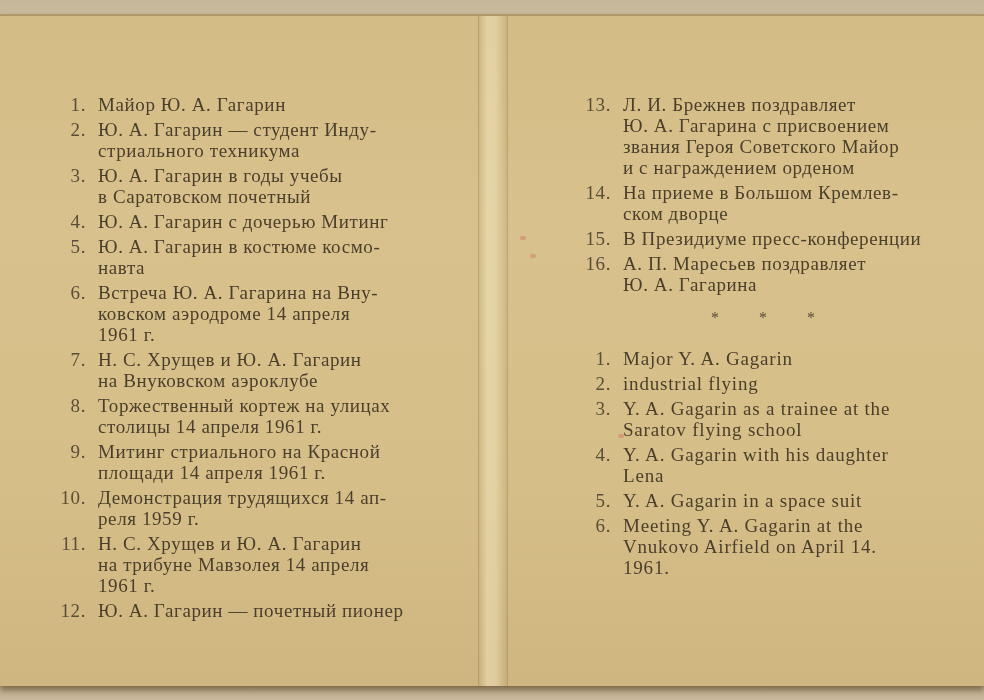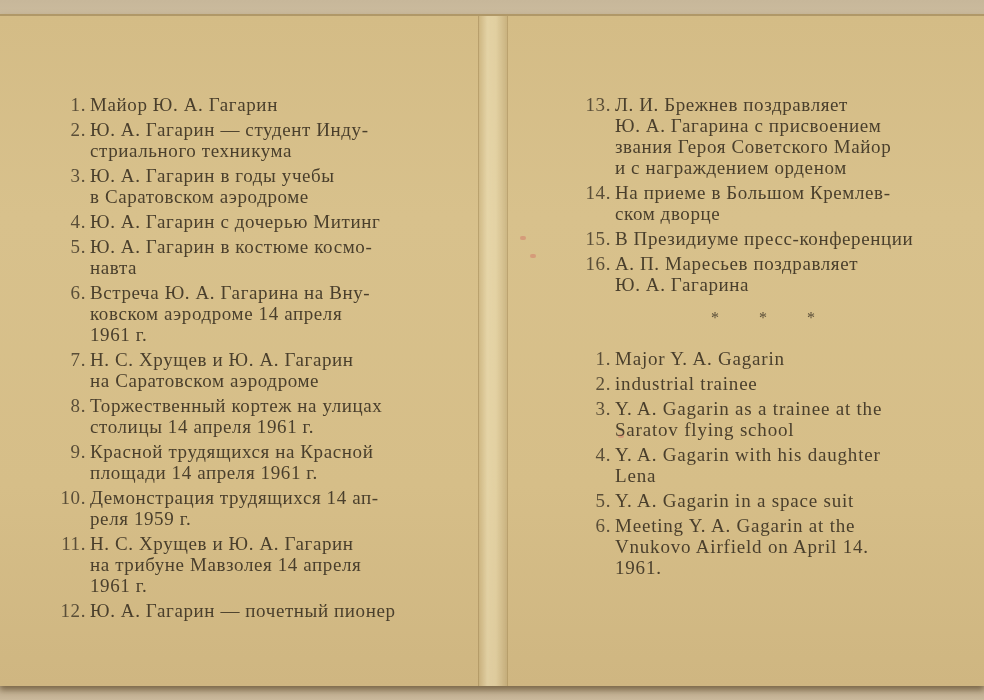--- a/index.html
+++ b/index.html
@@ -40,21 +40,21 @@
     .page-right { left: 565px; width: 390px; top: 78px; }
     .item {
       display: flex; align-items: flex-start;
       margin-bottom: 4px;
     }
     .num {
       width: 46px; flex: 0 0 46px;
       text-align: right; padding-right: 4px;
       color: #5a4e38;
     }
-    .text { flex: 1; text-align: justify; }
+    .text { flex: 1; text-align: justify; margin-left: 8px; }
     .text span { display: block; }
     .stars {
       text-align: center; margin: 12px 0 20px 0;
       letter-spacing: 18px; font-size: 16px; color: #5a4e38;
       padding-left: 24px;
     }
     .en .text { letter-spacing: 0.8px; }
     .red-mark {
       position: absolute; width: 6px; height: 4px; border-radius: 3px;
       background: rgba(210,110,100,0.45);
@@ -84,21 +84,21 @@
         <div class="num">2.</div>
         <div class="text">
           <span>Ю. А. Гагарин — студент Инду-</span>
           <span>стриального техникума</span>
         </div>
       </div>
       <div class="item">
         <div class="num">3.</div>
         <div class="text">
           <span>Ю. А. Гагарин в годы учебы</span>
-          <span>в Саратовском аэродроме</span>
+          <span>в Саратовском почетный</span>
         </div>
       </div>
       <div class="item">
         <div class="num">4.</div>
         <div class="text">
           <span>Ю. А. Гагарин с дочерью Митинг</span>
         </div>
       </div>
       <div class="item">
         <div class="num">5.</div>
@@ -112,34 +112,34 @@
         <div class="text">
           <span>Встреча Ю. А. Гагарина на Вну-</span>
           <span>ковском аэродроме 14 апреля</span>
           <span>1961 г.</span>
         </div>
       </div>
       <div class="item">
         <div class="num">7.</div>
         <div class="text">
           <span>Н. С. Хрущев и Ю. А. Гагарин</span>
-          <span>на Саратовском аэродроме</span>
+          <span>на Внуковском аэроклубе</span>
         </div>
       </div>
       <div class="item">
         <div class="num">8.</div>
         <div class="text">
           <span>Торжественный кортеж на улицах</span>
           <span>столицы 14 апреля 1961 г.</span>
         </div>
       </div>
       <div class="item">
         <div class="num">9.</div>
         <div class="text">
-          <span>Красной трудящихся на Красной</span>
+          <span>Митинг стриального на Красной</span>
           <span>площади 14 апреля 1961 г.</span>
         </div>
       </div>
       <div class="item">
         <div class="num">10.</div>
         <div class="text">
           <span>Демонстрация трудящихся 14 ап-</span>
           <span>реля 1959 г.</span>
         </div>
       </div>
@@ -195,21 +195,21 @@
     <div id="en-list" class="en">
         <div class="item">
           <div class="num">1.</div>
           <div class="text">
             <span>Major Y. A. Gagarin</span>
           </div>
         </div>
         <div class="item">
           <div class="num">2.</div>
           <div class="text">
-            <span>industrial trainee</span>
+            <span>industrial flying</span>
           </div>
         </div>
         <div class="item">
           <div class="num">3.</div>
           <div class="text">
             <span>Y. A. Gagarin as a trainee at the</span>
             <span>Saratov flying school</span>
           </div>
         </div>
         <div class="item">

